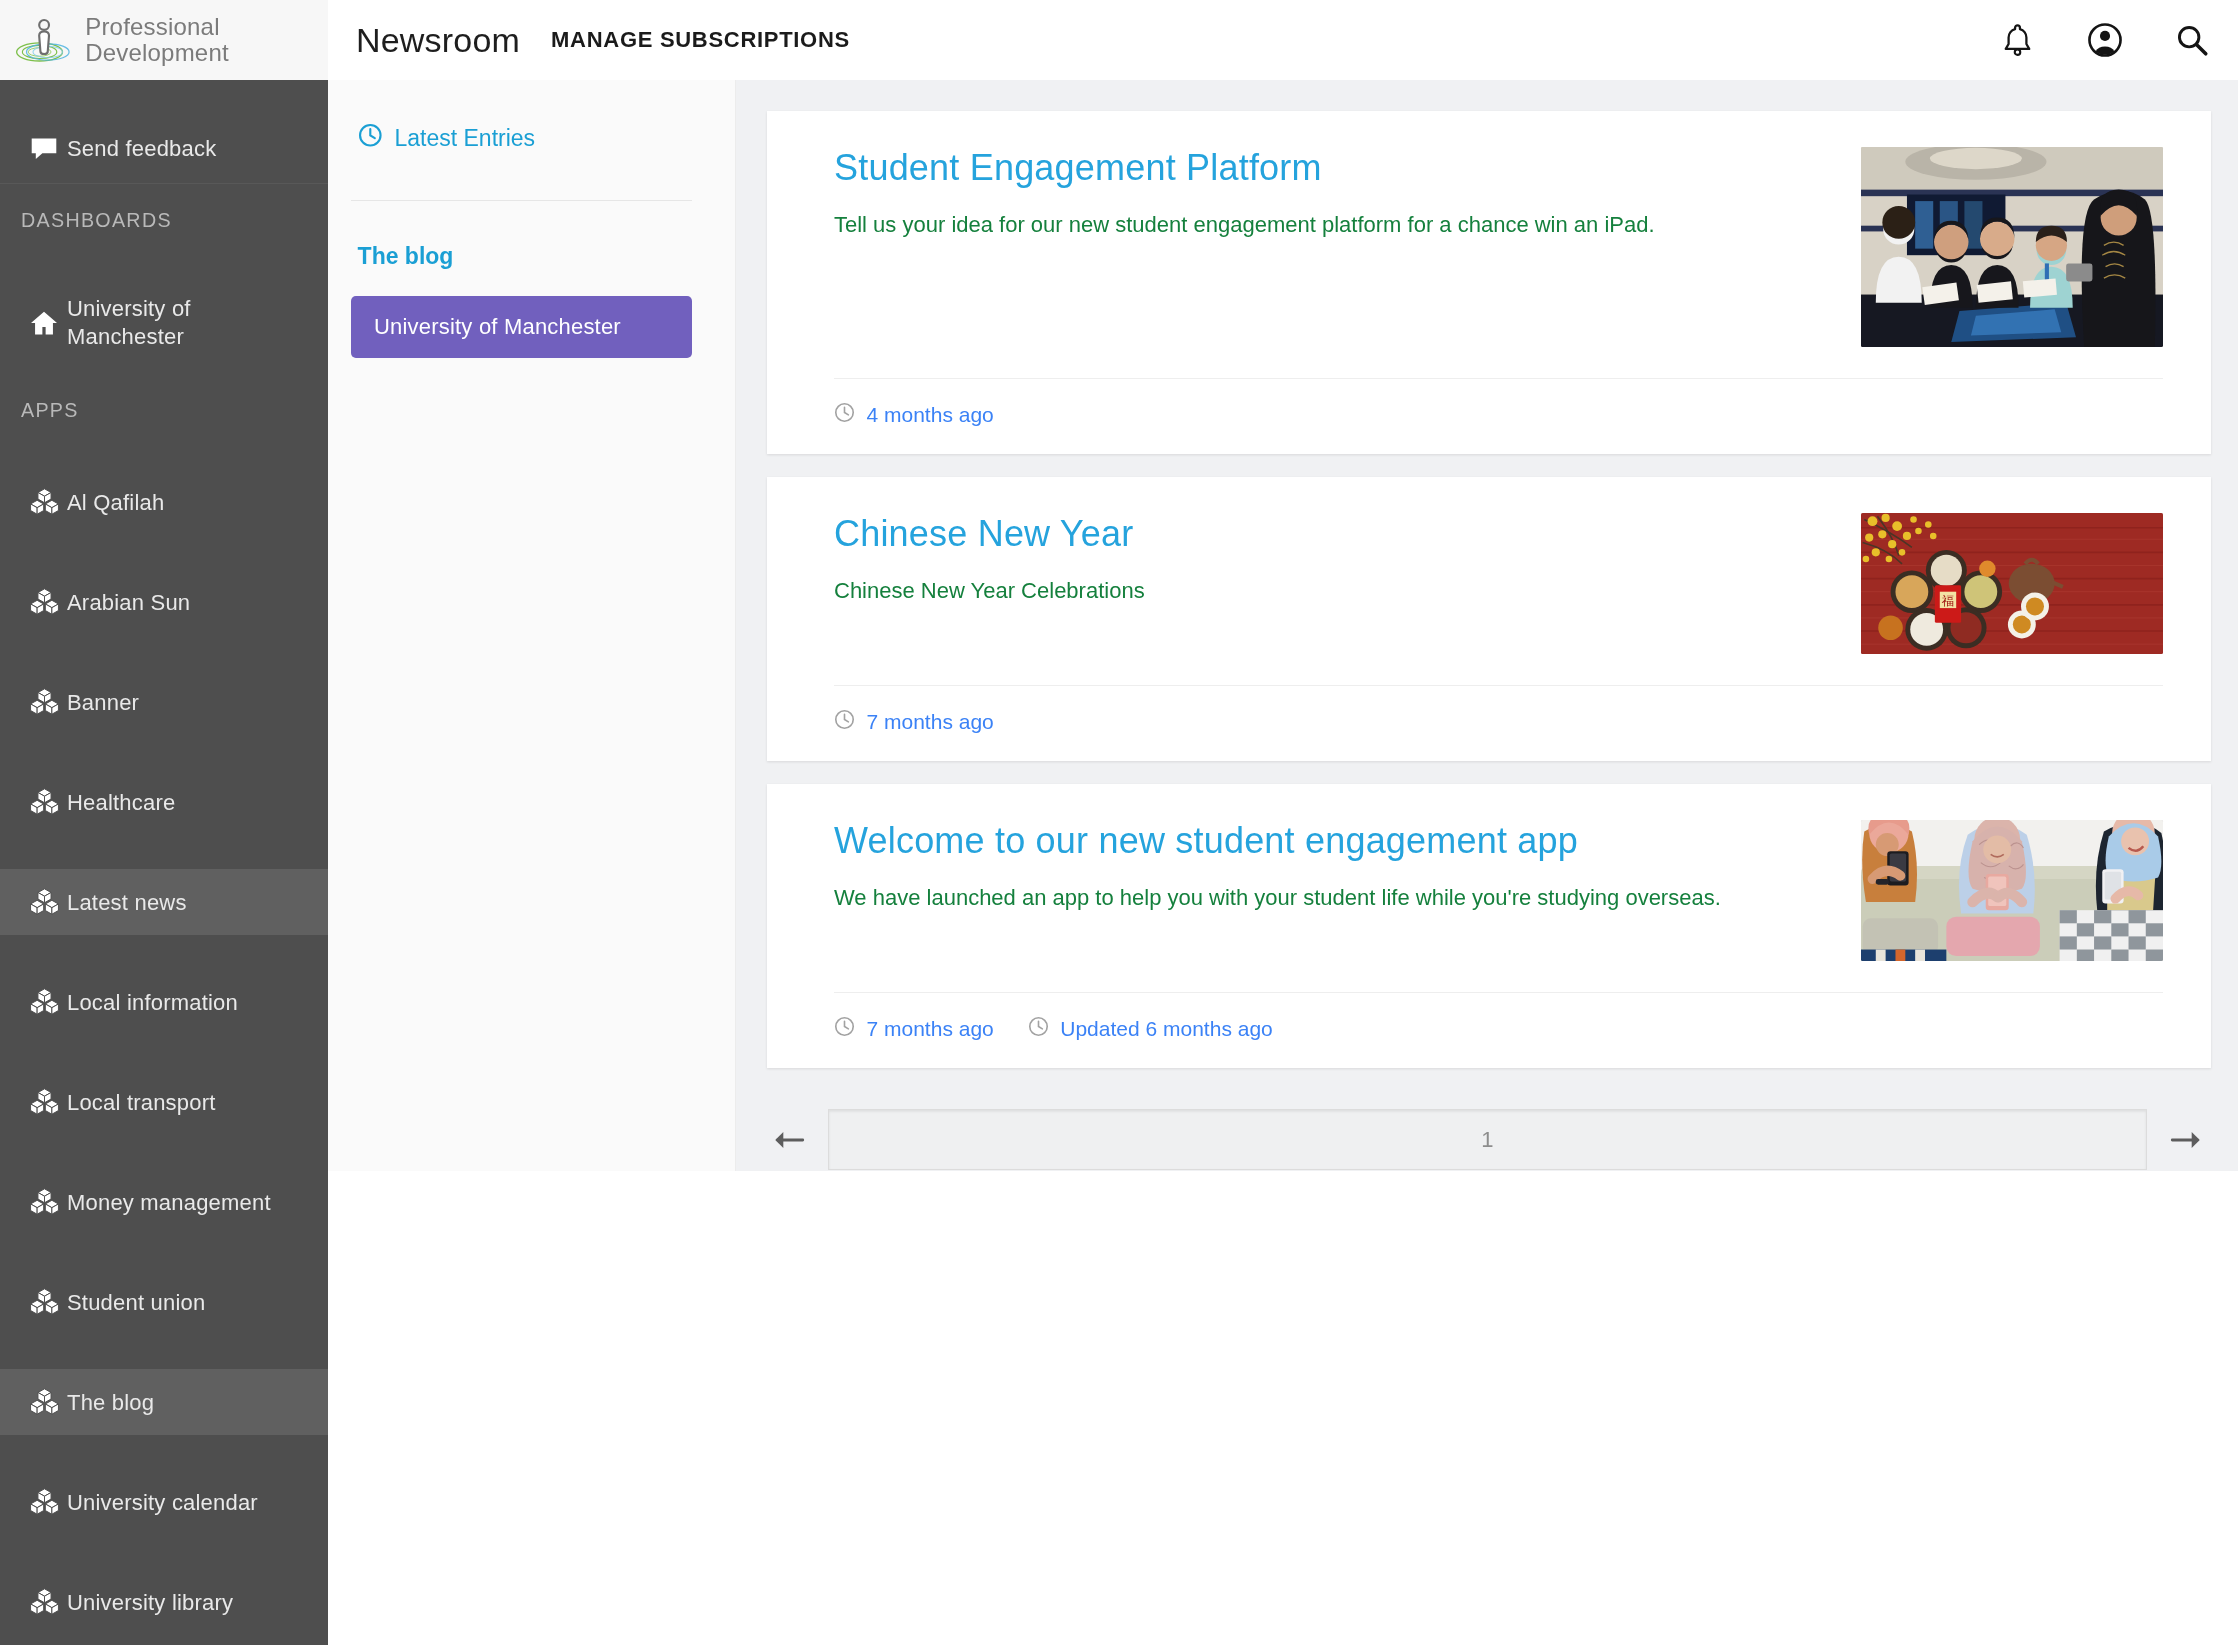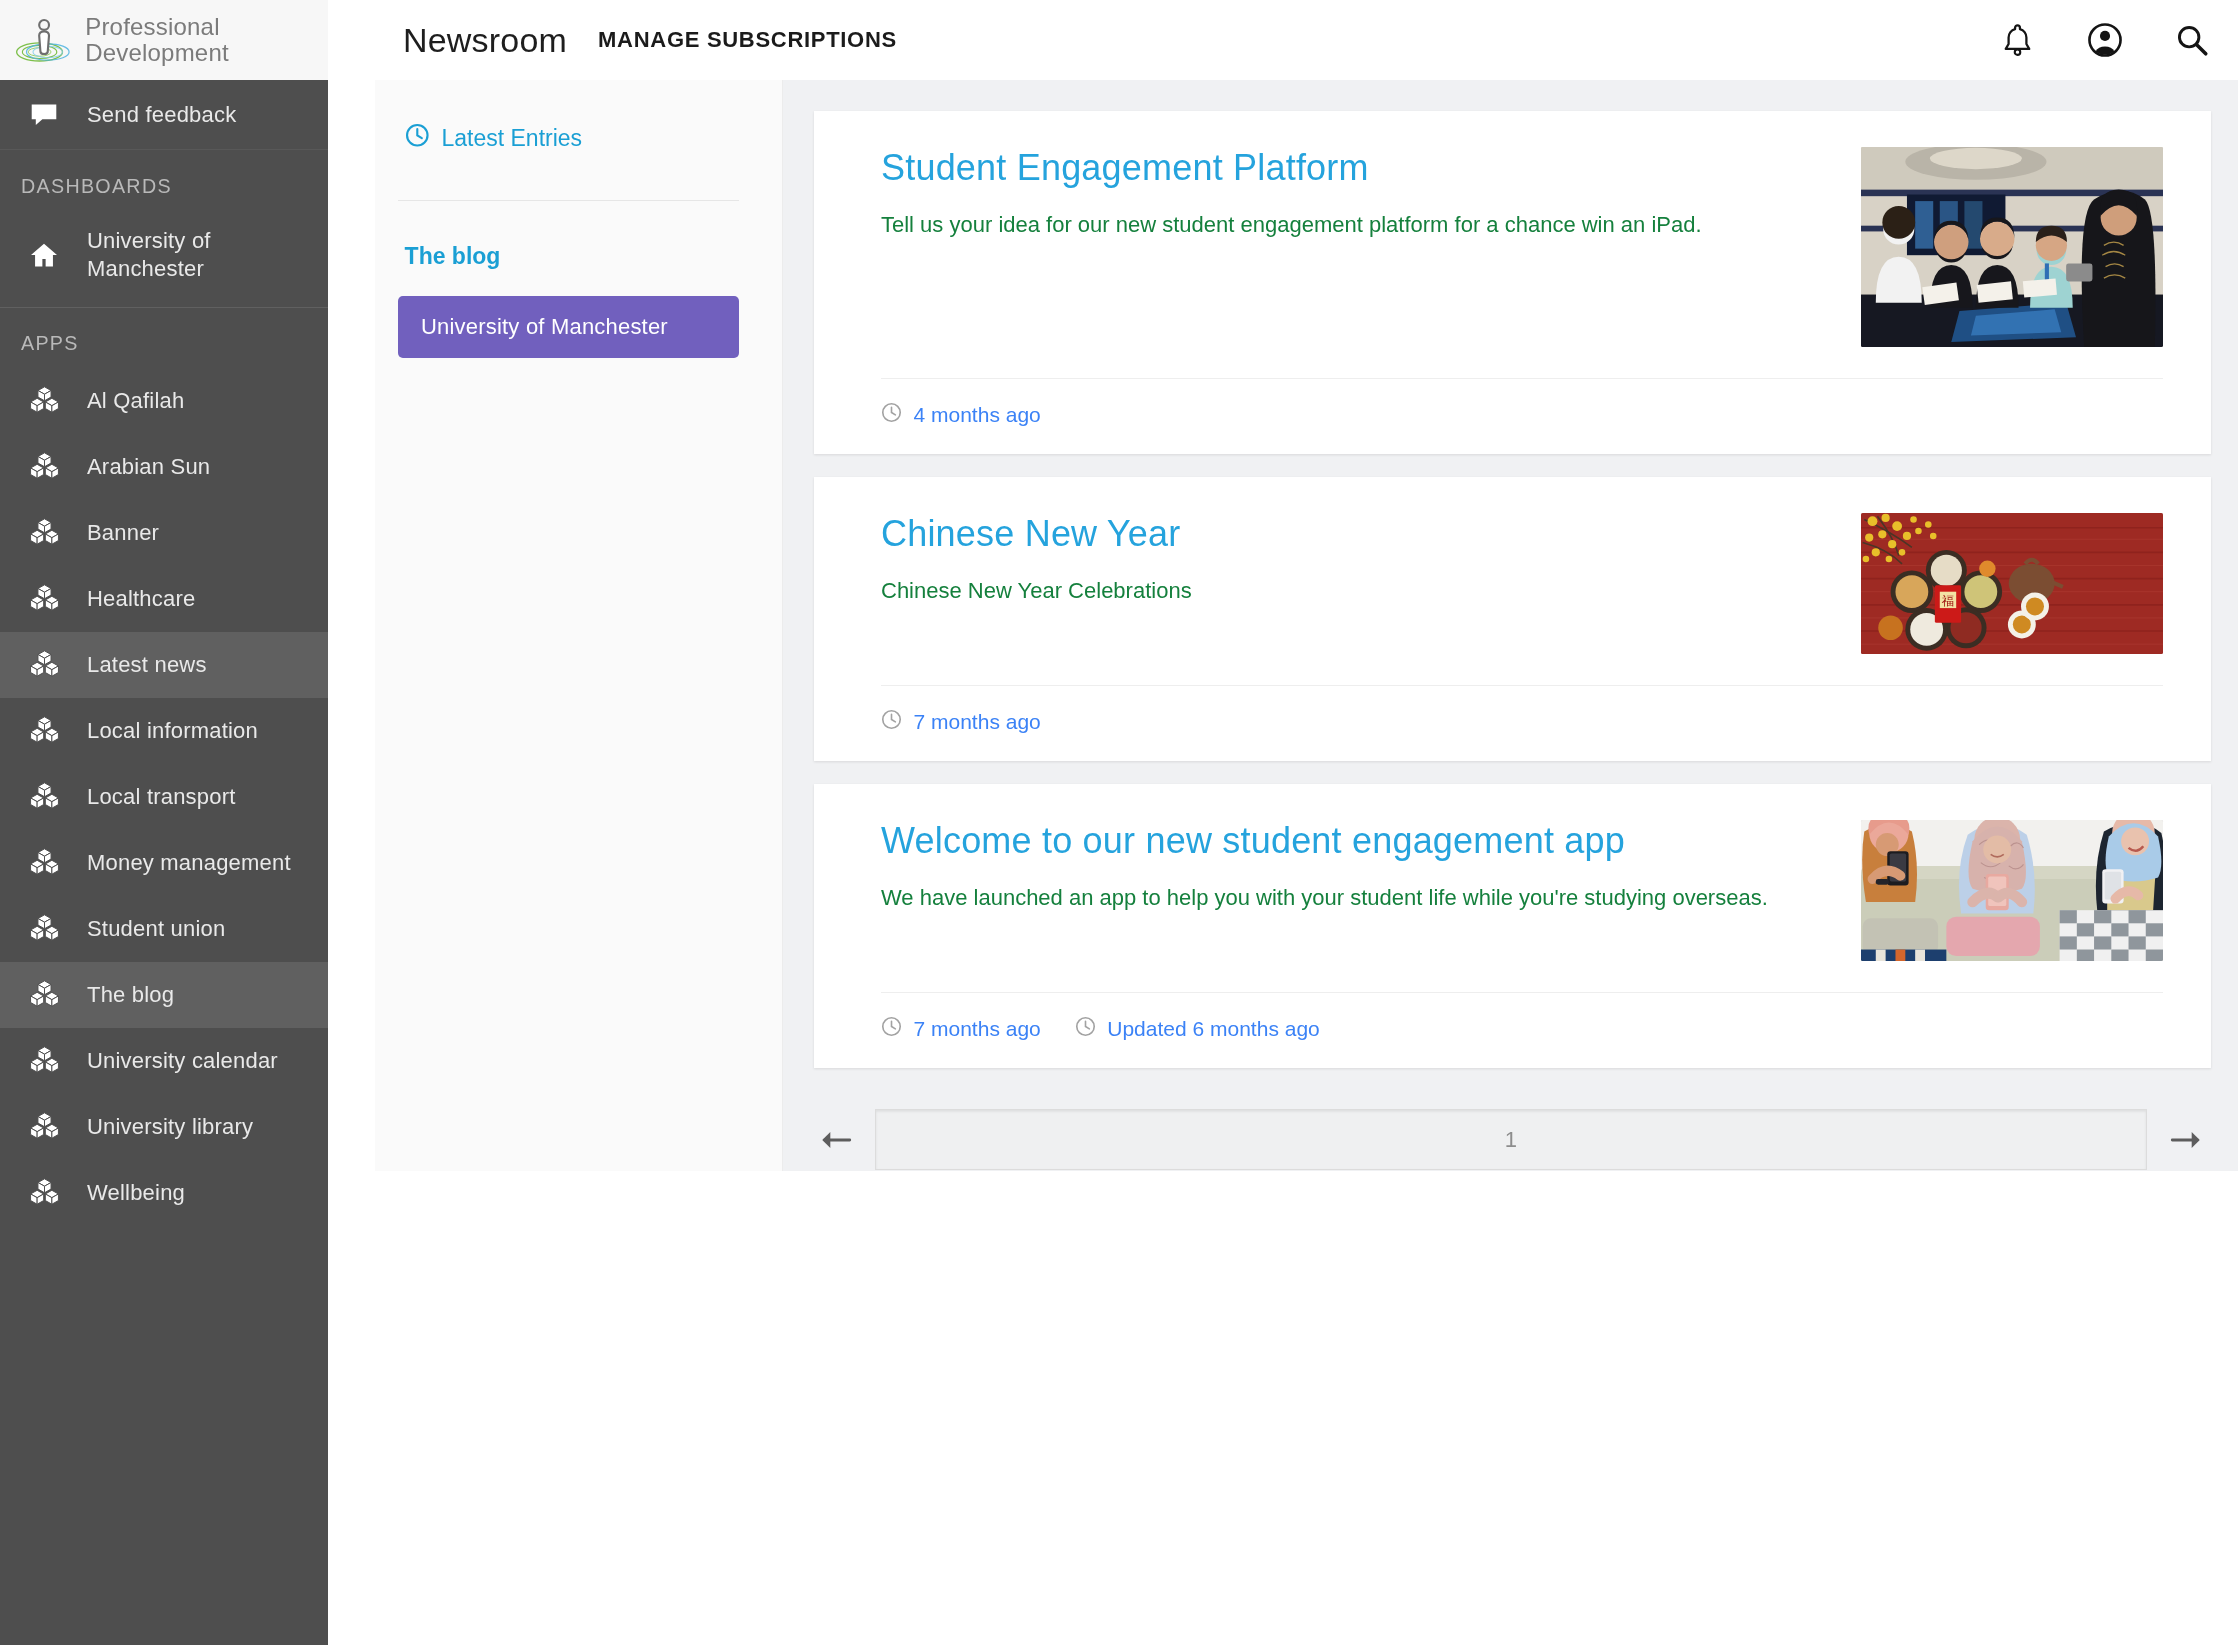--- a/index.html
+++ b/index.html
@@ -25,42 +25,42 @@
     padding: 0 16.4px 0 14.7px;
     flex: 0 0 80px;
   }
   .brand-logo { width: 59px; height: 59px; flex: 0 0 59px; position: relative; }
   .brand-text {
     font-size: 24px; line-height: 1.08; color: #7b7b7b;
     font-weight: 400; letter-spacing: 0.2px;
   }
 
   .nav-item {
-    display: flex; align-items: center; gap: 20px;
+    display: flex; align-items: center; gap: 0;
     padding: 0 18px 0 21px;
     min-height: 66px;
     color: #e9e9e9; font-size: 22px; font-weight: 300;
-    cursor: pointer; letter-spacing: 0.2px;
+    cursor: pointer; letter-spacing: 0.2px; margin-top: 34px;
   }
   .nav-item.feedback { min-height: 70px; border-bottom: 0.8px solid #585858; }
   .nav-item.two-line { min-height: 88px; align-items: center; }
   .nav-item.hl { background: #606060; }
   .nav-item .nlabel { line-height: 1.25; }
 
   .sec-label {
     color: #b9b9b9; font-size: 19.7px; letter-spacing: 1.3px;
     padding: 24.6px 21px 13px; font-weight: 400;
   }
   .sec-divider { height: 0.8px; background: #606060; margin: 8.2px 0 0; }
 
   .icon-box { width: 46px; flex: 0 0 46px; height: 39px; display: flex; align-items: center; justify-content: center; }
   .icon-box svg { display: block; }
 
   
-  .right { flex: 1 1 auto; display: flex; flex-direction: column; min-width: 0; margin-left: 47px; }
+  .right { flex: 1 1 auto; display: flex; flex-direction: column; min-width: 0; }
 
   .topbar {
     height: 80px; flex: 0 0 80px;
     position: relative;
     display: flex; align-items: center;
     padding: 0 28px 0 28px;
     background: #ffffff;
   }
   .topbar-bg {
     position: absolute; inset: 0;

